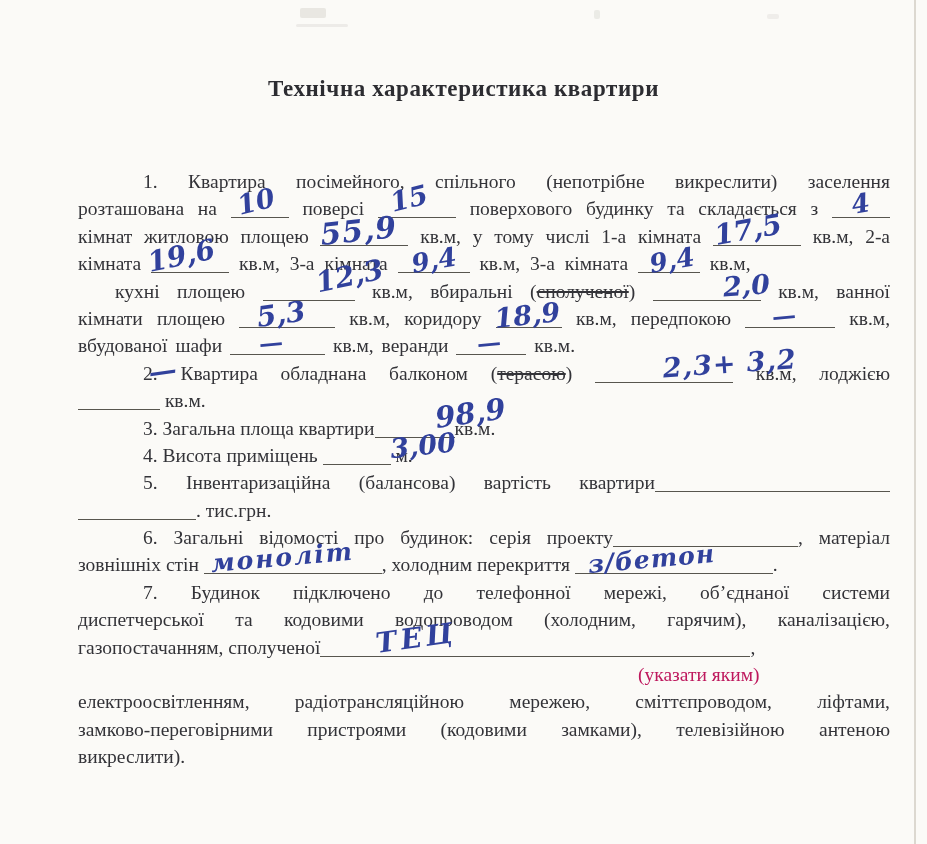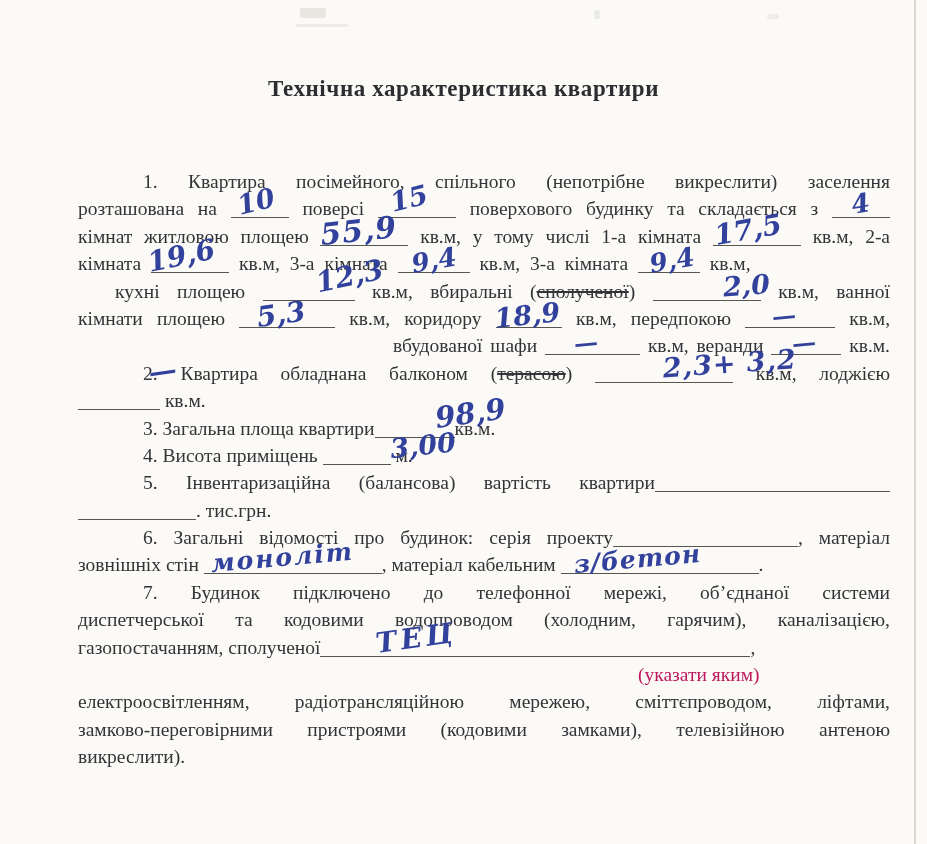--- a/index.html
+++ b/index.html
@@ -11,21 +11,21 @@
   .s2{left:296px;top:24px;width:52px;height:3px;opacity:.16;}
   .s3{left:594px;top:10px;width:6px;height:9px;opacity:.18;}
   .s4{right:148px;top:14px;width:12px;height:5px;opacity:.14;}
   .title{position:absolute;top:76px;left:0;width:100%;text-align:center;
          font-size:23px;font-weight:bold;letter-spacing:.6px;color:#2c2c31;}
   .docbody{position:absolute;left:78px;top:168px;width:812px;font-size:19.5px;line-height:27.4px;}
   .ln{position:relative;height:27.4px;}
   .j{text-align:justify;text-align-last:justify;}
   .ind1{text-indent:65px;}
   .ind2{text-indent:37px;}
-  .ws3{word-spacing:3px;text-align:right;}
+  .ws3{word-spacing:3px;}
   .ws5{word-spacing:5px;}
   .indic{padding-left:560px;color:#be185d;}
   .st{text-decoration:line-through;text-decoration-thickness:1.5px;}
   .bl{display:inline-block;position:relative;height:15px;border-bottom:1.5px solid #57554e;vertical-align:-3px;}
   .hw{position:absolute;bottom:-4px;left:6px;line-height:1;white-space:nowrap;
       font-family:"DejaVu Serif",serif;font-style:italic;font-weight:bold;color:#31419c;
       transform-origin:left bottom;}
   .hwd{position:absolute;bottom:-1px;left:30%;line-height:1;font-size:24px;font-weight:bold;
        color:#31419c;transform:rotate(-5deg);font-family:"DejaVu Serif",serif;}
   .mark{position:absolute;left:6px;top:2px;color:#31419c;font-weight:bold;font-size:28px;
@@ -126,21 +126,21 @@
     </div>
     <div class="ln">
       <span class="bl" style="width:118px"></span><span>. тис.грн.</span>
     </div>
 
     <div class="ln j ind1">
       <span>6. Загальні відомості про будинок: серія проекту</span><span class="bl" style="width:185px"></span><span>, матеріал</span>
     </div>
     <div class="ln">
       <span>зовнішніх стін</span>
-      <span class="bl" style="width:178px"><span class="hw" style="left:8px;bottom:-3px;font-size:25px;transform:rotate(-5deg);letter-spacing:2px">моноліт</span></span><span>, матеріал кабельним</span>
+      <span class="bl" style="width:178px"><span class="hw" style="left:8px;bottom:-3px;font-size:25px;transform:rotate(-5deg);letter-spacing:2px">моноліт</span></span><span>, холодним перекриття</span>
       <span class="bl" style="width:198px"><span class="hw" style="left:14px;bottom:-4px;font-size:25px;transform:rotate(-5deg);letter-spacing:1px">з/бетон</span></span><span>.</span>
     </div>
 
     <div class="ln j ind1"><span>7. Будинок підключено до телефонної мережі, об’єднаної системи</span></div>
     <div class="ln j"><span>диспетчерської та кодовими водопроводом (холодним, гарячим), каналізацією,</span></div>
     <div class="ln">
       <span>газопостачанням, сполученої</span><span class="bl" style="width:430px"><span class="hw" style="left:58px;bottom:-2px;font-size:28px;transform:rotate(-8deg);letter-spacing:4px">ТЕЦ</span></span><span>,</span>
     </div>
     <div class="ln indic"><span>(указати яким)</span></div>
     <div class="ln j"><span>електроосвітленням, радіотрансляційною мережею, сміттєпроводом, ліфтами,</span></div>

